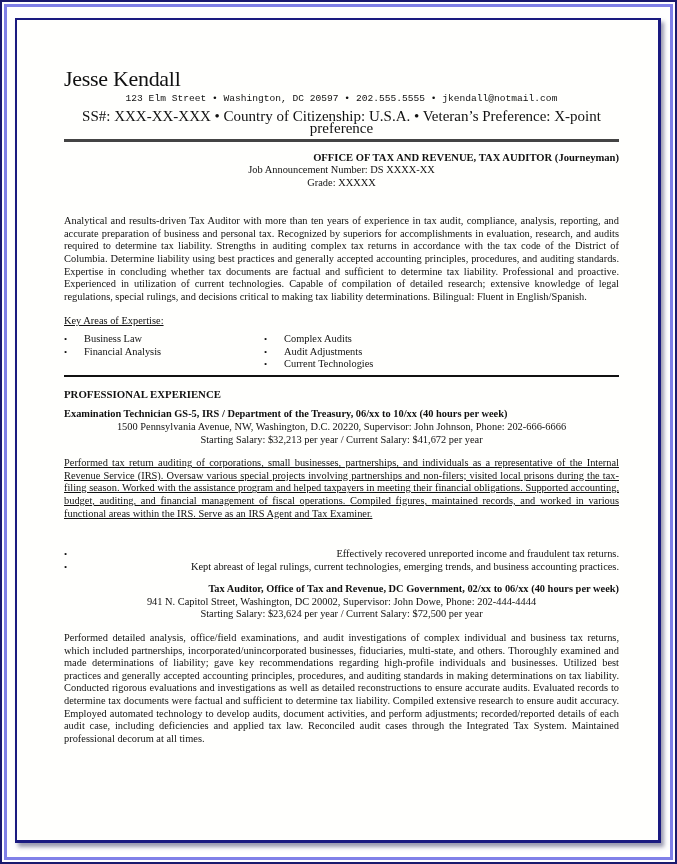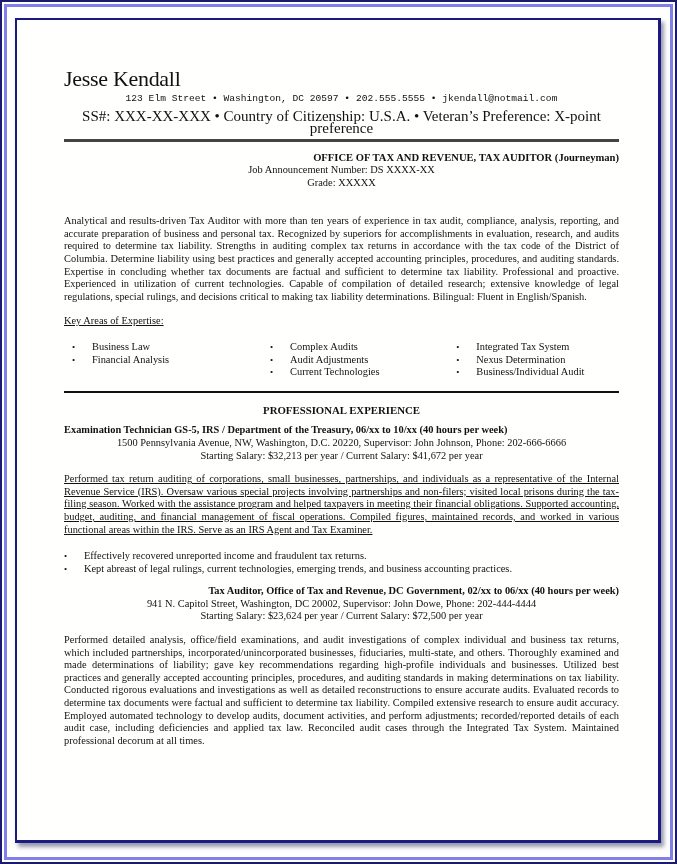--- a/index.html
+++ b/index.html
@@ -37,31 +37,31 @@
   .contact { font-size: 9.6px; line-height: 12px; text-align: center; font-family: Liberation Mono, monospace; }
   .contact2 { font-size: 15px; line-height: 12px; text-align: center; margin-top: 5px; }
   .rule-gray { height: 3px; background: #444; margin: 5px 0 0 0; width: 555px; }
   .rule-black { height: 2px; background: #111; margin: 4px 0 0 0; width: 555px; }
   .job-title { font-weight: bold; text-align: right; font-size: 10.6px; margin-top: 10px; line-height: 12.4px; }
   .sub { text-align: center; line-height: 12.4px; }
   p { margin: 0; text-align: justify; }
   .summary { margin-top: 26px; }
   .key-label { margin-top: 12px; text-decoration: underline; }
   .exp-grid { display: flex; margin-top: 5px; }
-  .exp-col { list-style: none; padding: 0; margin: 8px; }
+  .exp-col { list-style: none; padding: 0; margin: 0; }
   .exp-col li { position: relative; padding-left: 20px; line-height: 12.6px; }
   .exp-col li::before { content: "•"; position: absolute; left: 0; top: 0; font-size: 9px; }
   .col1 { width: 200px; }
   .col2 { width: 187px; }
   .col3 { width: 170px; }
-  .section-title { font-weight: bold; text-align: center; margin-top: 11px; font-size: 10.8px; }
+  .section-title { font-weight: bold; text-align: left; margin-top: 11px; font-size: 10.8px; }
   .role-title { font-weight: bold; text-align: left; margin-top: 8px; }
   .role-sub { text-align: center; }
   .role-desc { margin-top: 11px; text-decoration: underline; }
-  .bullets { list-style: none; padding: 0; margin: 14px 0 0 0; }
+  .bullets { list-style: none; padding: 0; margin: 28px 0 0 0; text-align: right; }
   .bullets li { position: relative; padding-left: 20px; line-height: 12.6px; }
   .bullets li::before { content: "•"; position: absolute; left: 0; font-size: 9px; }
   .role2-title { font-weight: bold; text-align: right; margin-top: 10px; }
   .role2-desc { margin-top: 11px; }
 </style>
 </head>
 <body>
 
 <div class="outer-frame">
   <div class="outer-inner"></div>
@@ -85,25 +85,20 @@
     <div class="exp-grid">
       <ul class="exp-col col1">
         <li>Business Law</li>
         <li>Financial Analysis</li>
       </ul>
       <ul class="exp-col col2">
         <li>Complex Audits</li>
         <li>Audit Adjustments</li>
         <li>Current Technologies</li>
       </ul>
-      <ul class="exp-col col3">
-        <li>Integrated Tax System</li>
-        <li>Nexus Determination</li>
-        <li>Business/Individual Audit</li>
-      </ul>
     </div>
     <div class="rule-black"></div>
 
     <div class="section-title">PROFESSIONAL EXPERIENCE</div>
 
     <div>
       <div class="role-title">Examination Technician GS-5, IRS / Department of the Treasury, 06/xx to 10/xx (40 hours per week)</div>
       <div class="role-sub">1500 Pennsylvania Avenue, NW, Washington, D.C. 20220, Supervisor: John Johnson, Phone: 202-666-6666</div>
       <div class="role-sub">Starting Salary: $32,213 per year / Current Salary: $41,672 per year</div>
       <p class="role-desc">Performed tax return auditing of corporations, small businesses, partnerships, and individuals as a representative of the Internal Revenue Service (IRS). Oversaw various special projects involving partnerships and non-filers; visited local prisons during the tax-filing season. Worked with the assistance program and helped taxpayers in meeting their financial obligations. Supported accounting, budget, auditing, and financial management of fiscal operations. Compiled figures, maintained records, and worked in various functional areas within the IRS. Serve as an IRS Agent and Tax Examiner.</p>

